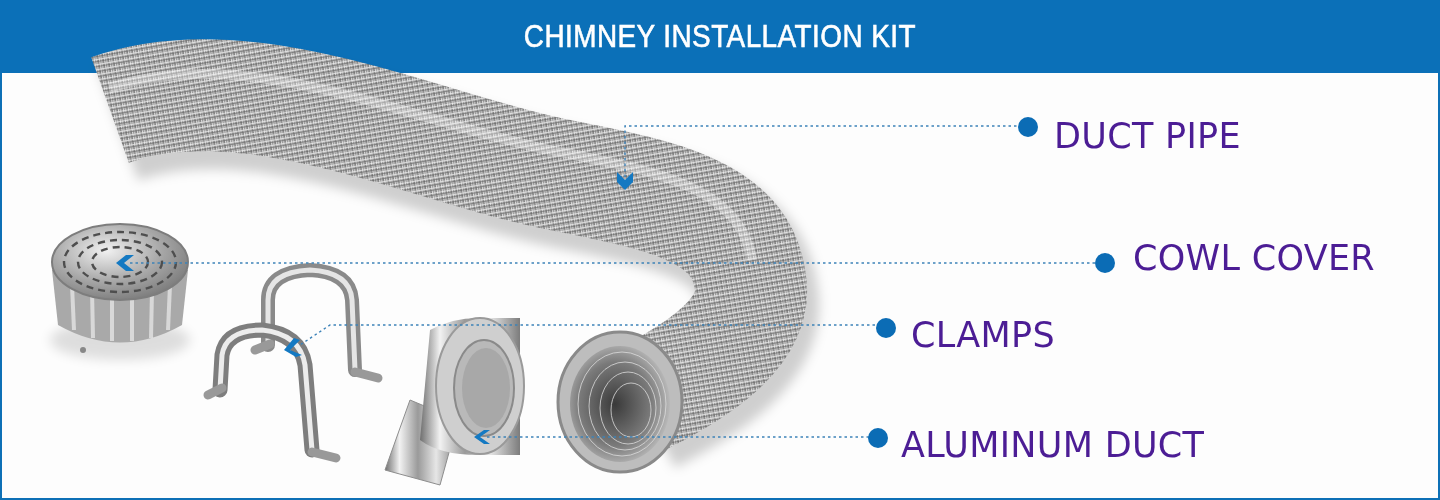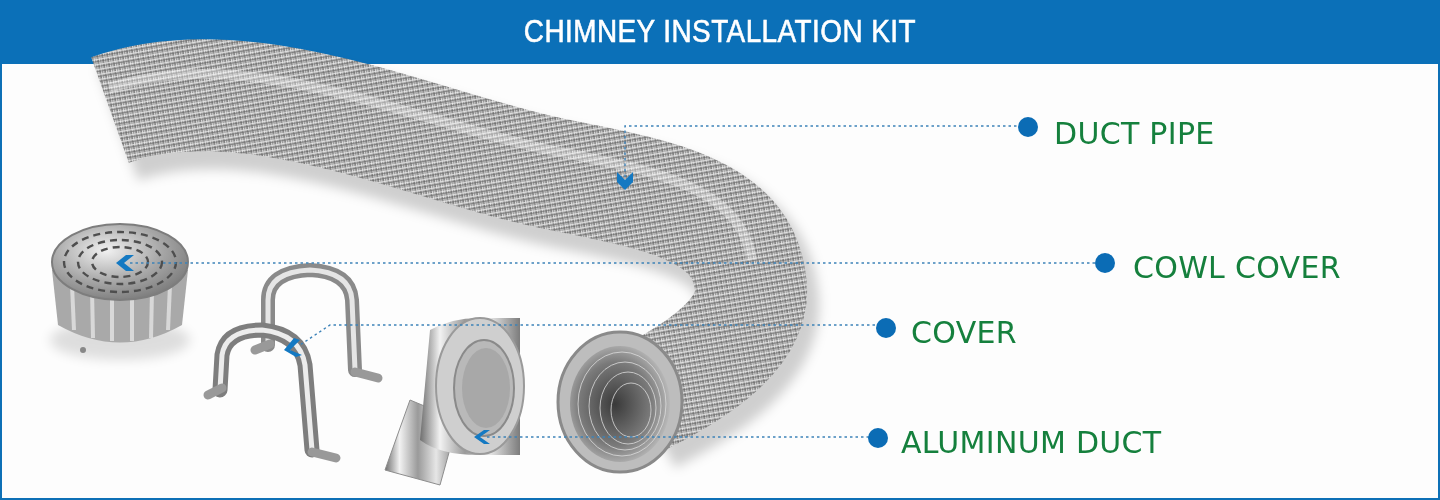--- a/index.html
+++ b/index.html
@@ -1,22 +1,22 @@
 <!DOCTYPE html>
 <html><head>
 <meta charset="utf-8">
 <style>
   html, body { margin: 0; padding: 0; background: #ffffff; }
   body { width: 1440px; height: 500px; overflow: hidden; position: relative; font-family: "DejaVu Sans", "Liberation Sans", sans-serif; }
   .frame { position: absolute; left: 0; top: 0; width: 1440px; height: 500px; box-sizing: border-box; border: 2px solid #0d70b6; border-top: none; background: #fdfdfd; }
-  .header { position: absolute; left: 0; top: 0; width: 1440px; height: 64px; background: #0b70b8; display: flex; align-items: center; justify-content: center; }
+  .header { position: absolute; left: 0; top: 0; width: 1440px; height: 73px; background: #0b70b8; display: flex; align-items: center; justify-content: center; }
   .header-title { color: #ffffff; font-family: "Liberation Sans", sans-serif; font-size: 31px; letter-spacing: 0.5px; transform: scaleX(0.9); font-weight: normal; -webkit-text-stroke: 0.6px #fff; }
   .art { position: absolute; left: 0; top: 0; }
   .dot { position: absolute; width: 20px; height: 20px; border-radius: 50%; background: #0b6cb5; }
-  .label { position: absolute; color: #15803d; font-family: "DejaVu Sans", sans-serif; font-size: 30px; letter-spacing: 0.3px; white-space: nowrap; line-height: 1; }
+  .label { position: absolute; color: #4c1d95; font-family: "DejaVu Sans", sans-serif; font-size: 35px; letter-spacing: 0.3px; white-space: nowrap; line-height: 1; }
 </style>
 </head>
 <body>
 
 <div class="frame"></div>
 
 <div class="header">
   <span class="header-title">CHIMNEY INSTALLATION KIT</span>
 </div>
 
@@ -122,19 +122,19 @@
     <path d="M 138 255 L 128 263 L 138 271 L 130 271 L 120 263 L 130 255 Z" transform="translate(-4,0)"></path>
     <path d="M 300 340 L 290 350 L 302 355 L 296 357 L 284 350 L 294 338 Z"></path>
     <path d="M 490 430 L 480 437 L 490 444 L 484 444 L 474 437 L 484 430 Z"></path>
   </g>
 </svg>
 
 <div class="dot" style="left:1018px; top:117px;"></div>
 <div class="label" style="left:1054px; top:119px;">DUCT PIPE</div>
 
 <div class="dot" style="left:1095px; top:253px;"></div>
-<div class="label" style="left:1133px; top:253px;">COWL COVER</div>
+<div class="label" style="left:1133px; top:241px;">COWL COVER</div>
 
 <div class="dot" style="left:876px; top:318px;"></div>
-<div class="label" style="left:911px; top:318px;">COVER</div>
+<div class="label" style="left:911px; top:318px;">CLAMPS</div>
 
 <div class="dot" style="left:868px; top:428px;"></div>
 <div class="label" style="left:901px; top:428px;">ALUMINUM DUCT</div>
 
 </body></html>

